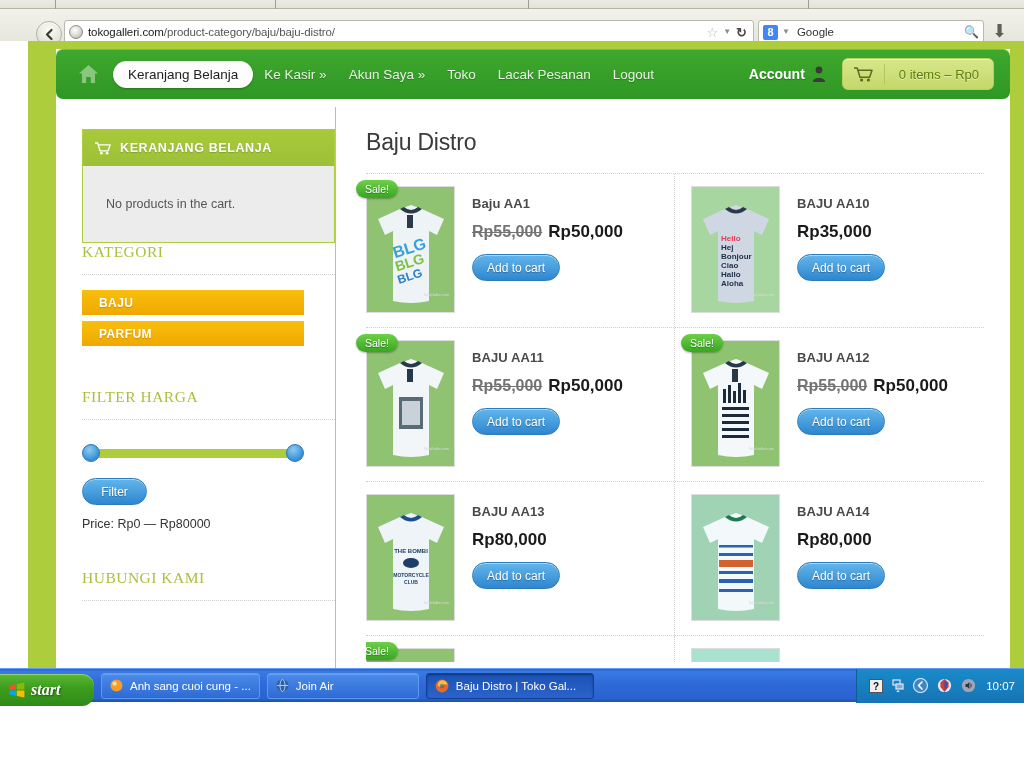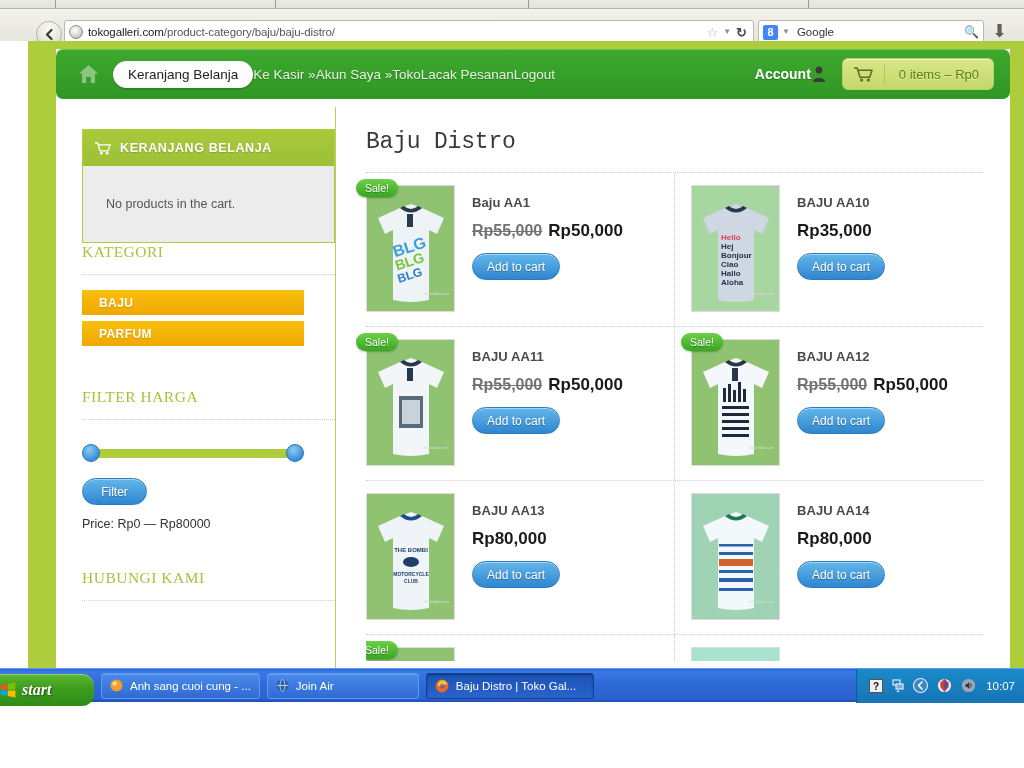--- a/index.html
+++ b/index.html
@@ -73,29 +73,29 @@
 
   .navgreen {
     position:absolute; left:56px; top:8px; width:954px; height:50px;
     background: linear-gradient(#3fa82e,#2f9724);
     border-radius:7px;
     box-shadow: inset 0 1px 0 rgba(255,255,255,.25);
     display:flex; align-items:center;
   }
   .home-icon { margin-left:22px; margin-right:14px; opacity:.55; display:flex; }
   .navlink {
-    color:#e8f3e3; font-size:13.5px; padding:0 0; white-space:nowrap;
+    color:#e8f3e3; font-size:13.5px; padding:0 11px; white-space:nowrap;
     text-shadow:0 1px 1px rgba(0,0,0,.25);
   }
   .navlink.active {
     background:#fdfdfd; color:#222; border-radius:18px;
     padding:6px 15px; text-shadow:none; font-size:13.5px;
     box-shadow:0 1px 2px rgba(0,0,0,.25);
   }
-  .account-wrap { margin-left:auto; display:flex; align-items:flex-start; gap:1px; margin-right:16px;}
+  .account-wrap { margin-left:auto; display:flex; align-items:flex-start; gap:7px; margin-right:16px;}
   .account-label { color:#ffffff; font-size:14px; font-weight:bold; text-shadow:0 1px 1px rgba(0,0,0,.3); }
   .cartbtn {
     margin-right:16px; height:32px; border-radius:6px;
     background: linear-gradient(#d8e68a,#c3d86a);
     border:1px solid #b9cf5f;
     display:flex; align-items:center; box-shadow:inset 0 1px 0 #eef5c2;
   }
   .cartbtn .ci { padding:0 11px; display:flex; align-items:center;}
   .cartbtn .sep { width:1px; height:20px; background:#b0c663; }
   .cartbtn .ctext {
@@ -160,21 +160,21 @@
     color:#fff; text-shadow:0 1px 1px rgba(0,0,0,.3);
     box-shadow: inset 0 1px 0 rgba(255,255,255,.45);
   }
   .filter-btn { margin-top:16px; width:65px; height:27px; font-size:12px; }
   .price-text { margin-top:12px; font-size:12.5px; color:#333; }
 
   
   .products { flex:1; padding-left:30px; padding-right:26px; }
   .page-title {
     font-size:23px; color:#3a3a3a; font-weight:normal; letter-spacing:-.2px;
-    font-family:Liberation Mono, monospace;
+    font-family:Liberation Sans, sans-serif;
   }
   .title-rule { border-top:1px dotted #d0d0d0; margin-top:17px; }
   .prow { display:flex; border-bottom:1px dotted #d0d0d0; }
   .pcell { width:50%; display:flex; padding:12px 0 14px 0; position:relative; }
   .pcell.first { border-right:1px dotted #d0d0d0; padding-right:14px; }
   .pcell.second { padding-left:16px; }
   .thumb-wrap { position:relative; flex:none; }
   .sale-badge {
     position:absolute; left:-10px; top:-6px; z-index:3;
     background: linear-gradient(#6fce4a,#36a81f);
@@ -205,21 +205,21 @@
   .taskbar {
     position:absolute; left:0; top:668px; width:1024px; height:34px;
     background: linear-gradient(#2a63d6 0%, #3a7ae4 8%, #2f6ad8 45%, #2a62cf 90%, #1d4eb4 100%);
     border-top:1px solid #5f9bf0;
     display:flex; align-items:center;
   }
   .startbtn {
     width:94px; height:32px; margin-left:0;
     background: linear-gradient(#5cb832 0%, #3f9f1f 40%, #2f8a17 100%);
     border-radius:0 12px 12px 0;
-    display:flex; align-items:center; gap:6px; 
+    display:flex; align-items:center; gap:6px; padding-left:9px;
     box-shadow: inset 0 1px 0 rgba(255,255,255,.35);
     margin-top: 8px;
   }
   .startbtn .flag { width:16px; height:16px; position:relative; }
   .startbtn .slabel {
     color:#fff; font-style:italic; font-weight:bold; font-size:16px;
     text-shadow:1px 1px 2px rgba(0,0,0,.45);
     font-family:"Liberation Serif", serif;
   }
   .taskitem {

